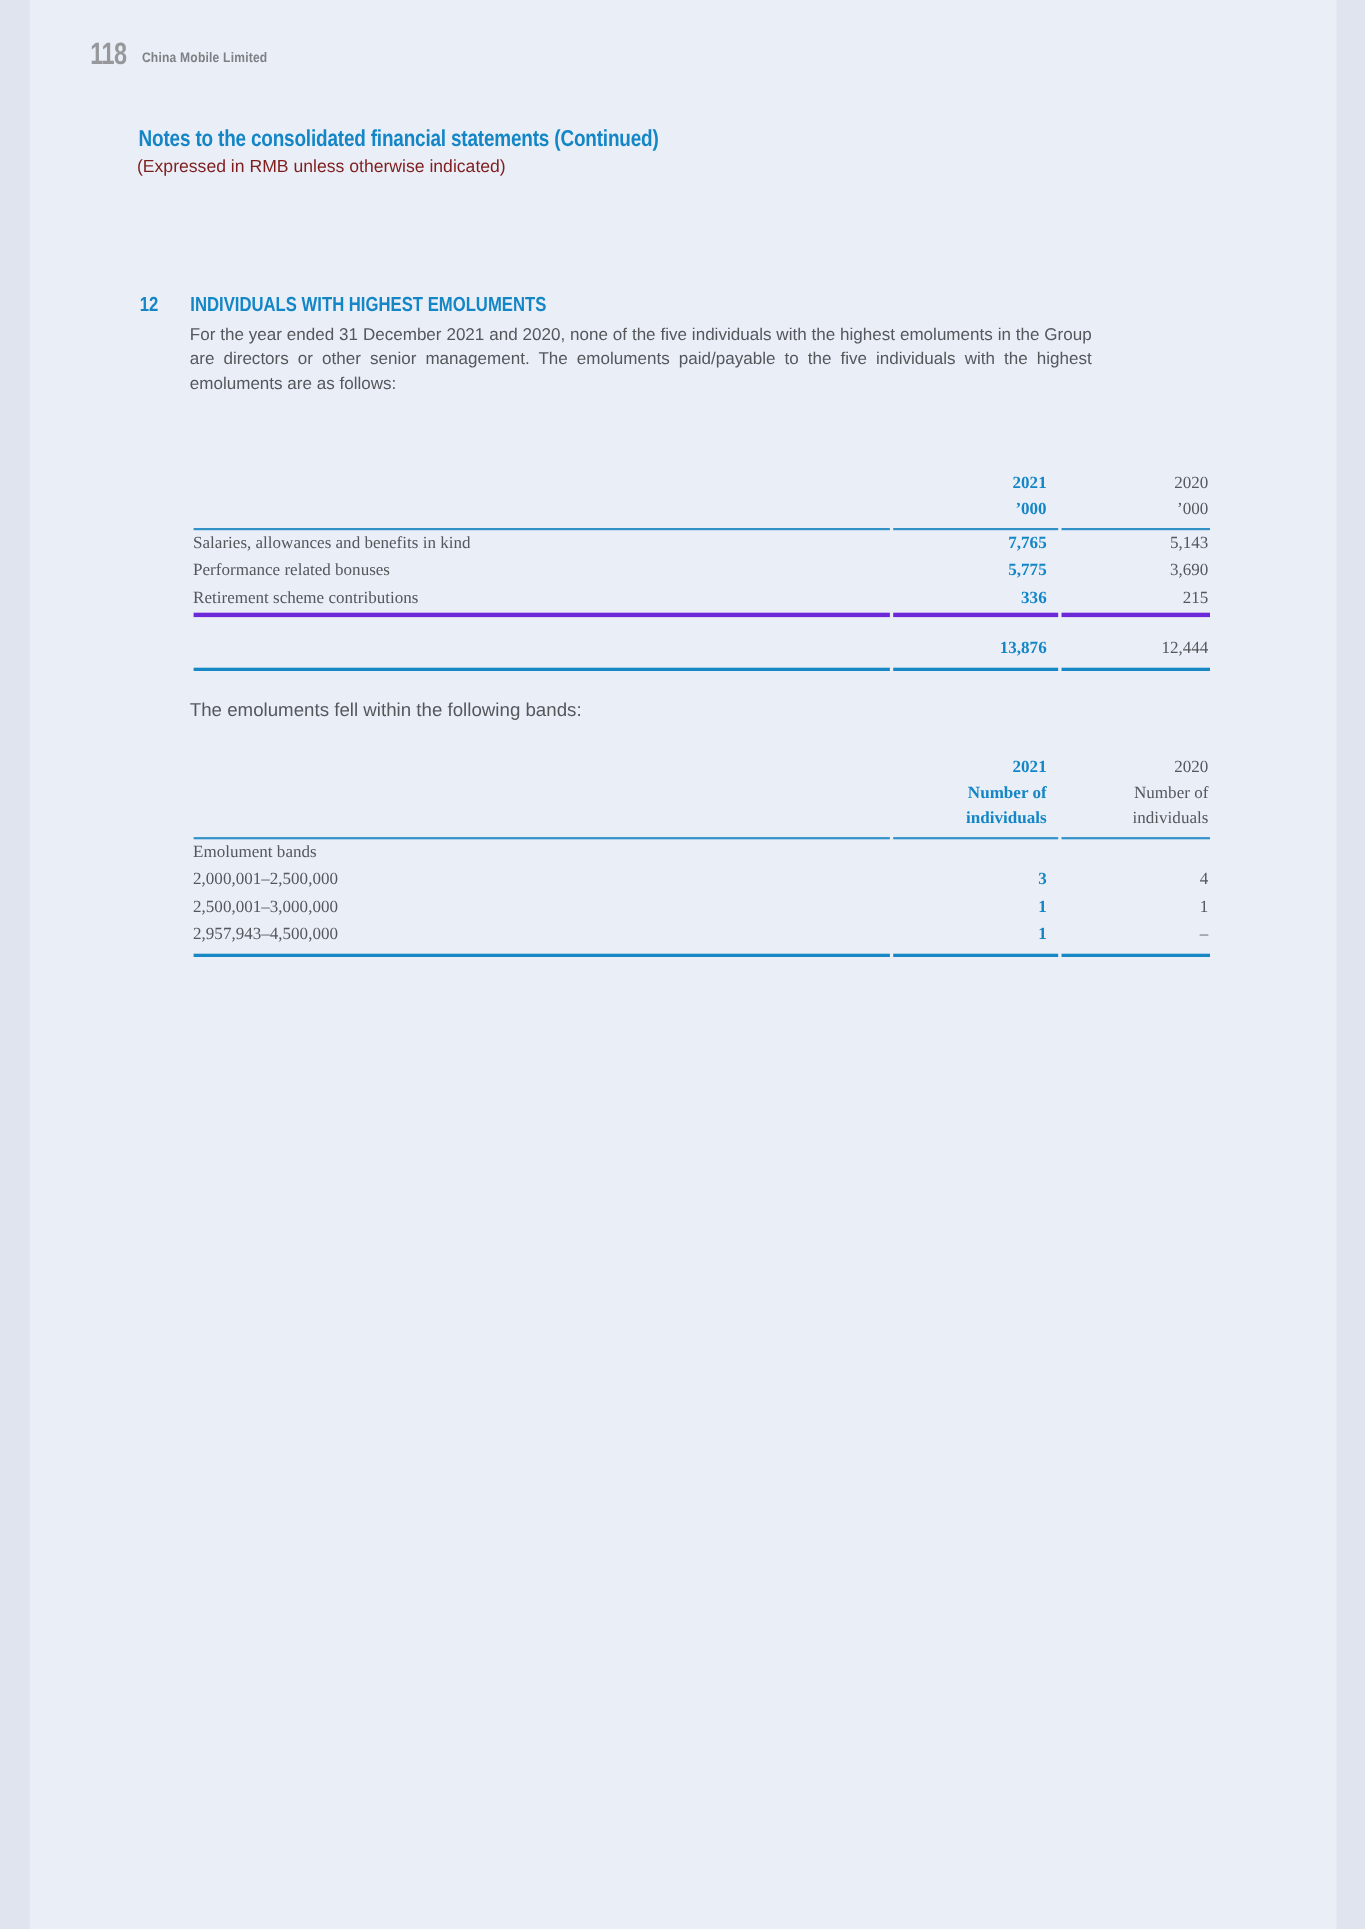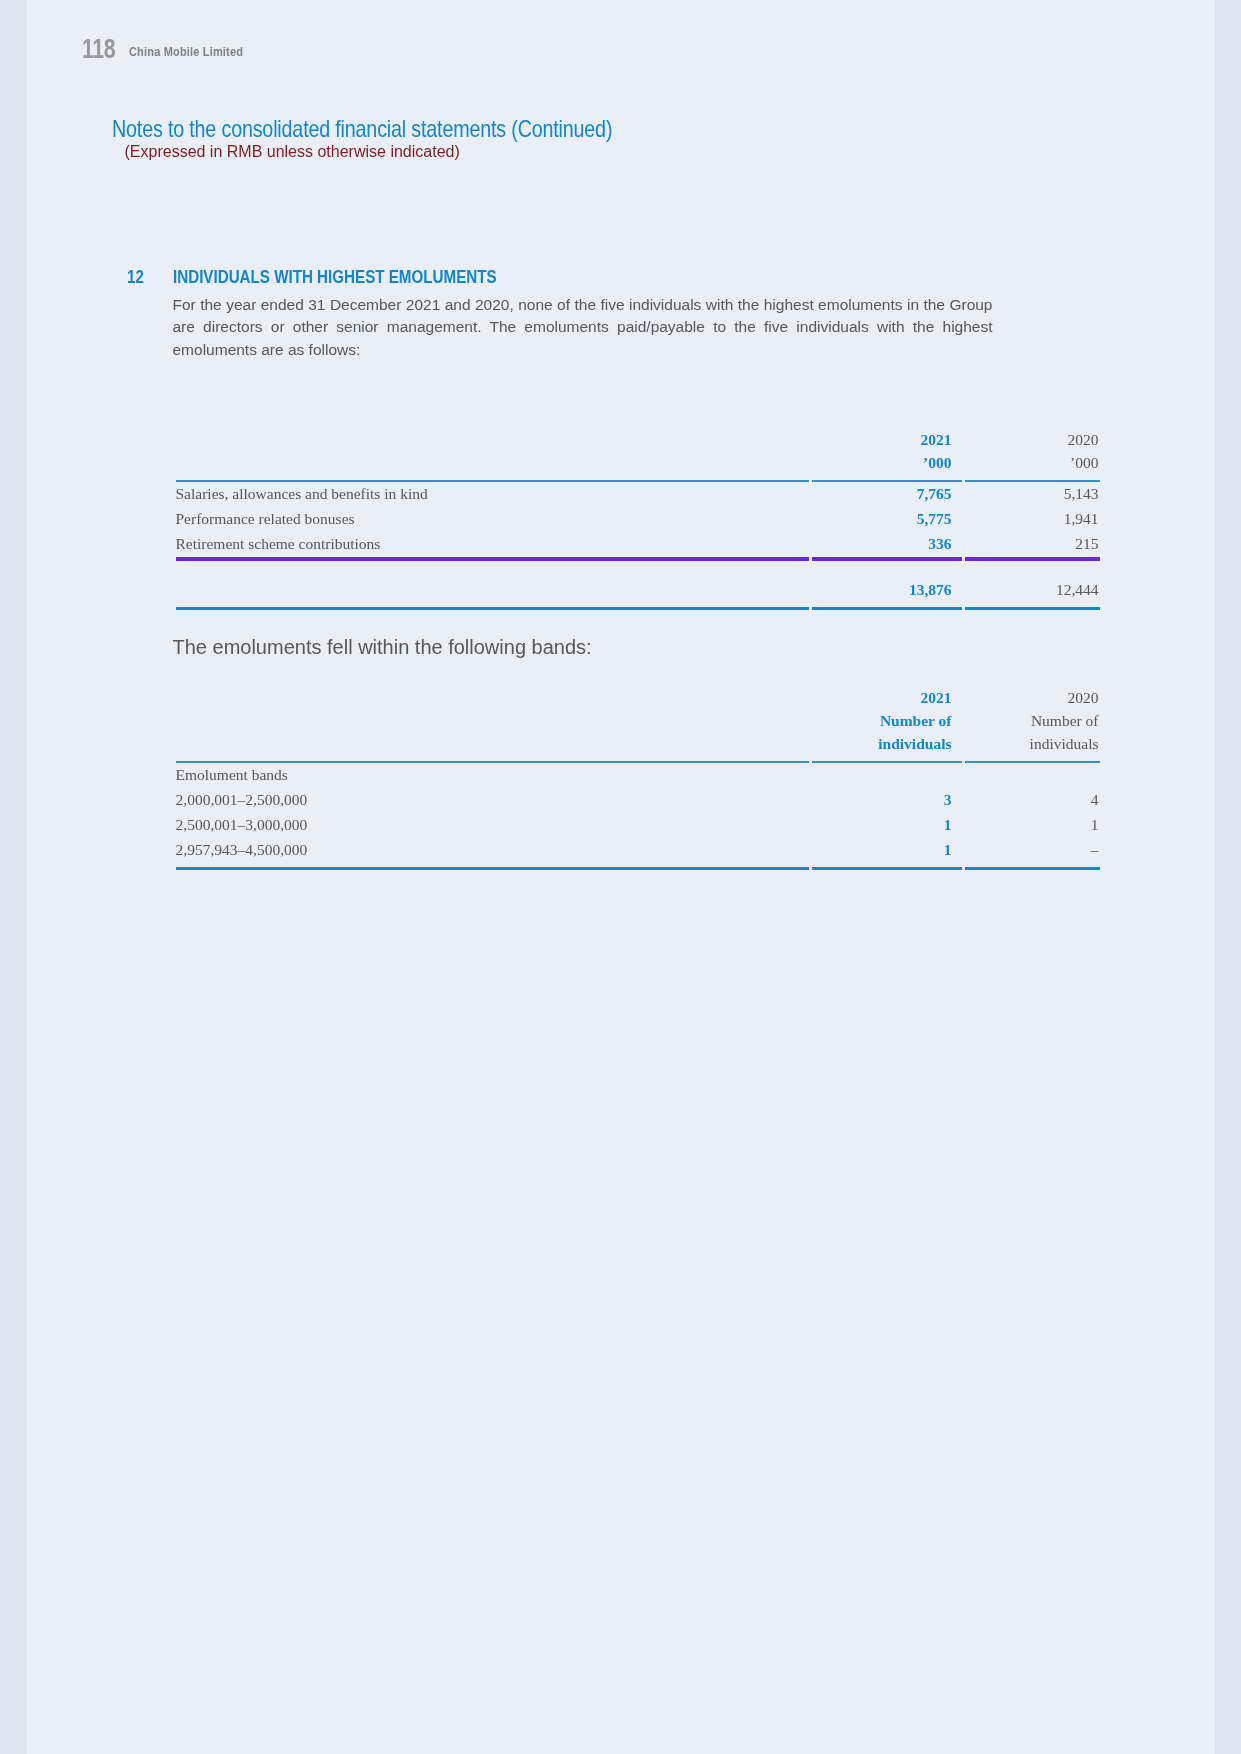--- a/index.html
+++ b/index.html
@@ -29,43 +29,43 @@
     position: absolute; top: 33px; left: 55px;
     font-size: 28px; font-weight: bold; color: #96989b;
     letter-spacing: -0.5px;
   }
   .company {
     position: absolute; top: 45px; left: 102px;
     font-size: 12.5px; font-weight: bold; color: #7f8184;
     letter-spacing: 0.2px;
   }
   .doc-title {
-    position: absolute; top: 115px; left: 85px;
-    font-size: 24px; font-weight: normal; color: #1486c6;
+    position: absolute; top: 115px; left: 99px;
+    font-size: 21px; font-weight: bold; color: #1486c6;
     letter-spacing: -0.2px;
   }
   .doc-subtitle {
     position: absolute; top: 143px; left: 98px;
     font-size: 16px; color: #7f1d1d;
   }
   .section-head {
     position: absolute; top: 266px; left: 100px;
     font-size: 18.5px; font-weight: bold; color: #1486c6;
   }
   .section-head .num { position: absolute; left: 0; top: 0; }
   .section-head .head { position: absolute; left: 46px; top: 0; width: 600px; }
   .para {
     position: absolute; top: 294px; left: 146px; width: 820px;
     font-size: 15.5px; line-height: 22.4px; color: #55575b;
     text-align: justify;
   }
   .tbl-wrap1 { position: absolute; top: 424px; left: 146px; width: 930px; }
   .bands-intro {
     position: absolute; top: 636px; left: 146px;
-    font-size: 20px; color: #55575b;
+    font-size: 17px; color: #55575b;
   }
   .tbl-wrap2 { position: absolute; top: 682px; left: 146px; width: 930px; }
 
   table {
     width: 100%;
     border-collapse: separate;
     border-spacing: 3px 0;
     font-size: 15.5px;
     color: #55575b;
     table-layout: fixed;
@@ -129,21 +129,21 @@
         </td>
       </tr>
       <tr>
         <td>Salaries, allowances and benefits in kind</td>
         <td class="num pad21 blue">7,765</td>
         <td class="num pad20">5,143</td>
       </tr>
       <tr>
         <td>Performance related bonuses</td>
         <td class="num pad21 blue">5,775</td>
-        <td class="num pad20">1,941</td>
+        <td class="num pad20">3,690</td>
       </tr>
       <tr class="rule-below">
         <td>Retirement scheme contributions</td>
         <td class="num pad21 blue">336</td>
         <td class="num pad20">215</td>
       </tr>
       <tr class="spacer">
         <td></td>
             <td></td>
             <td></td>

